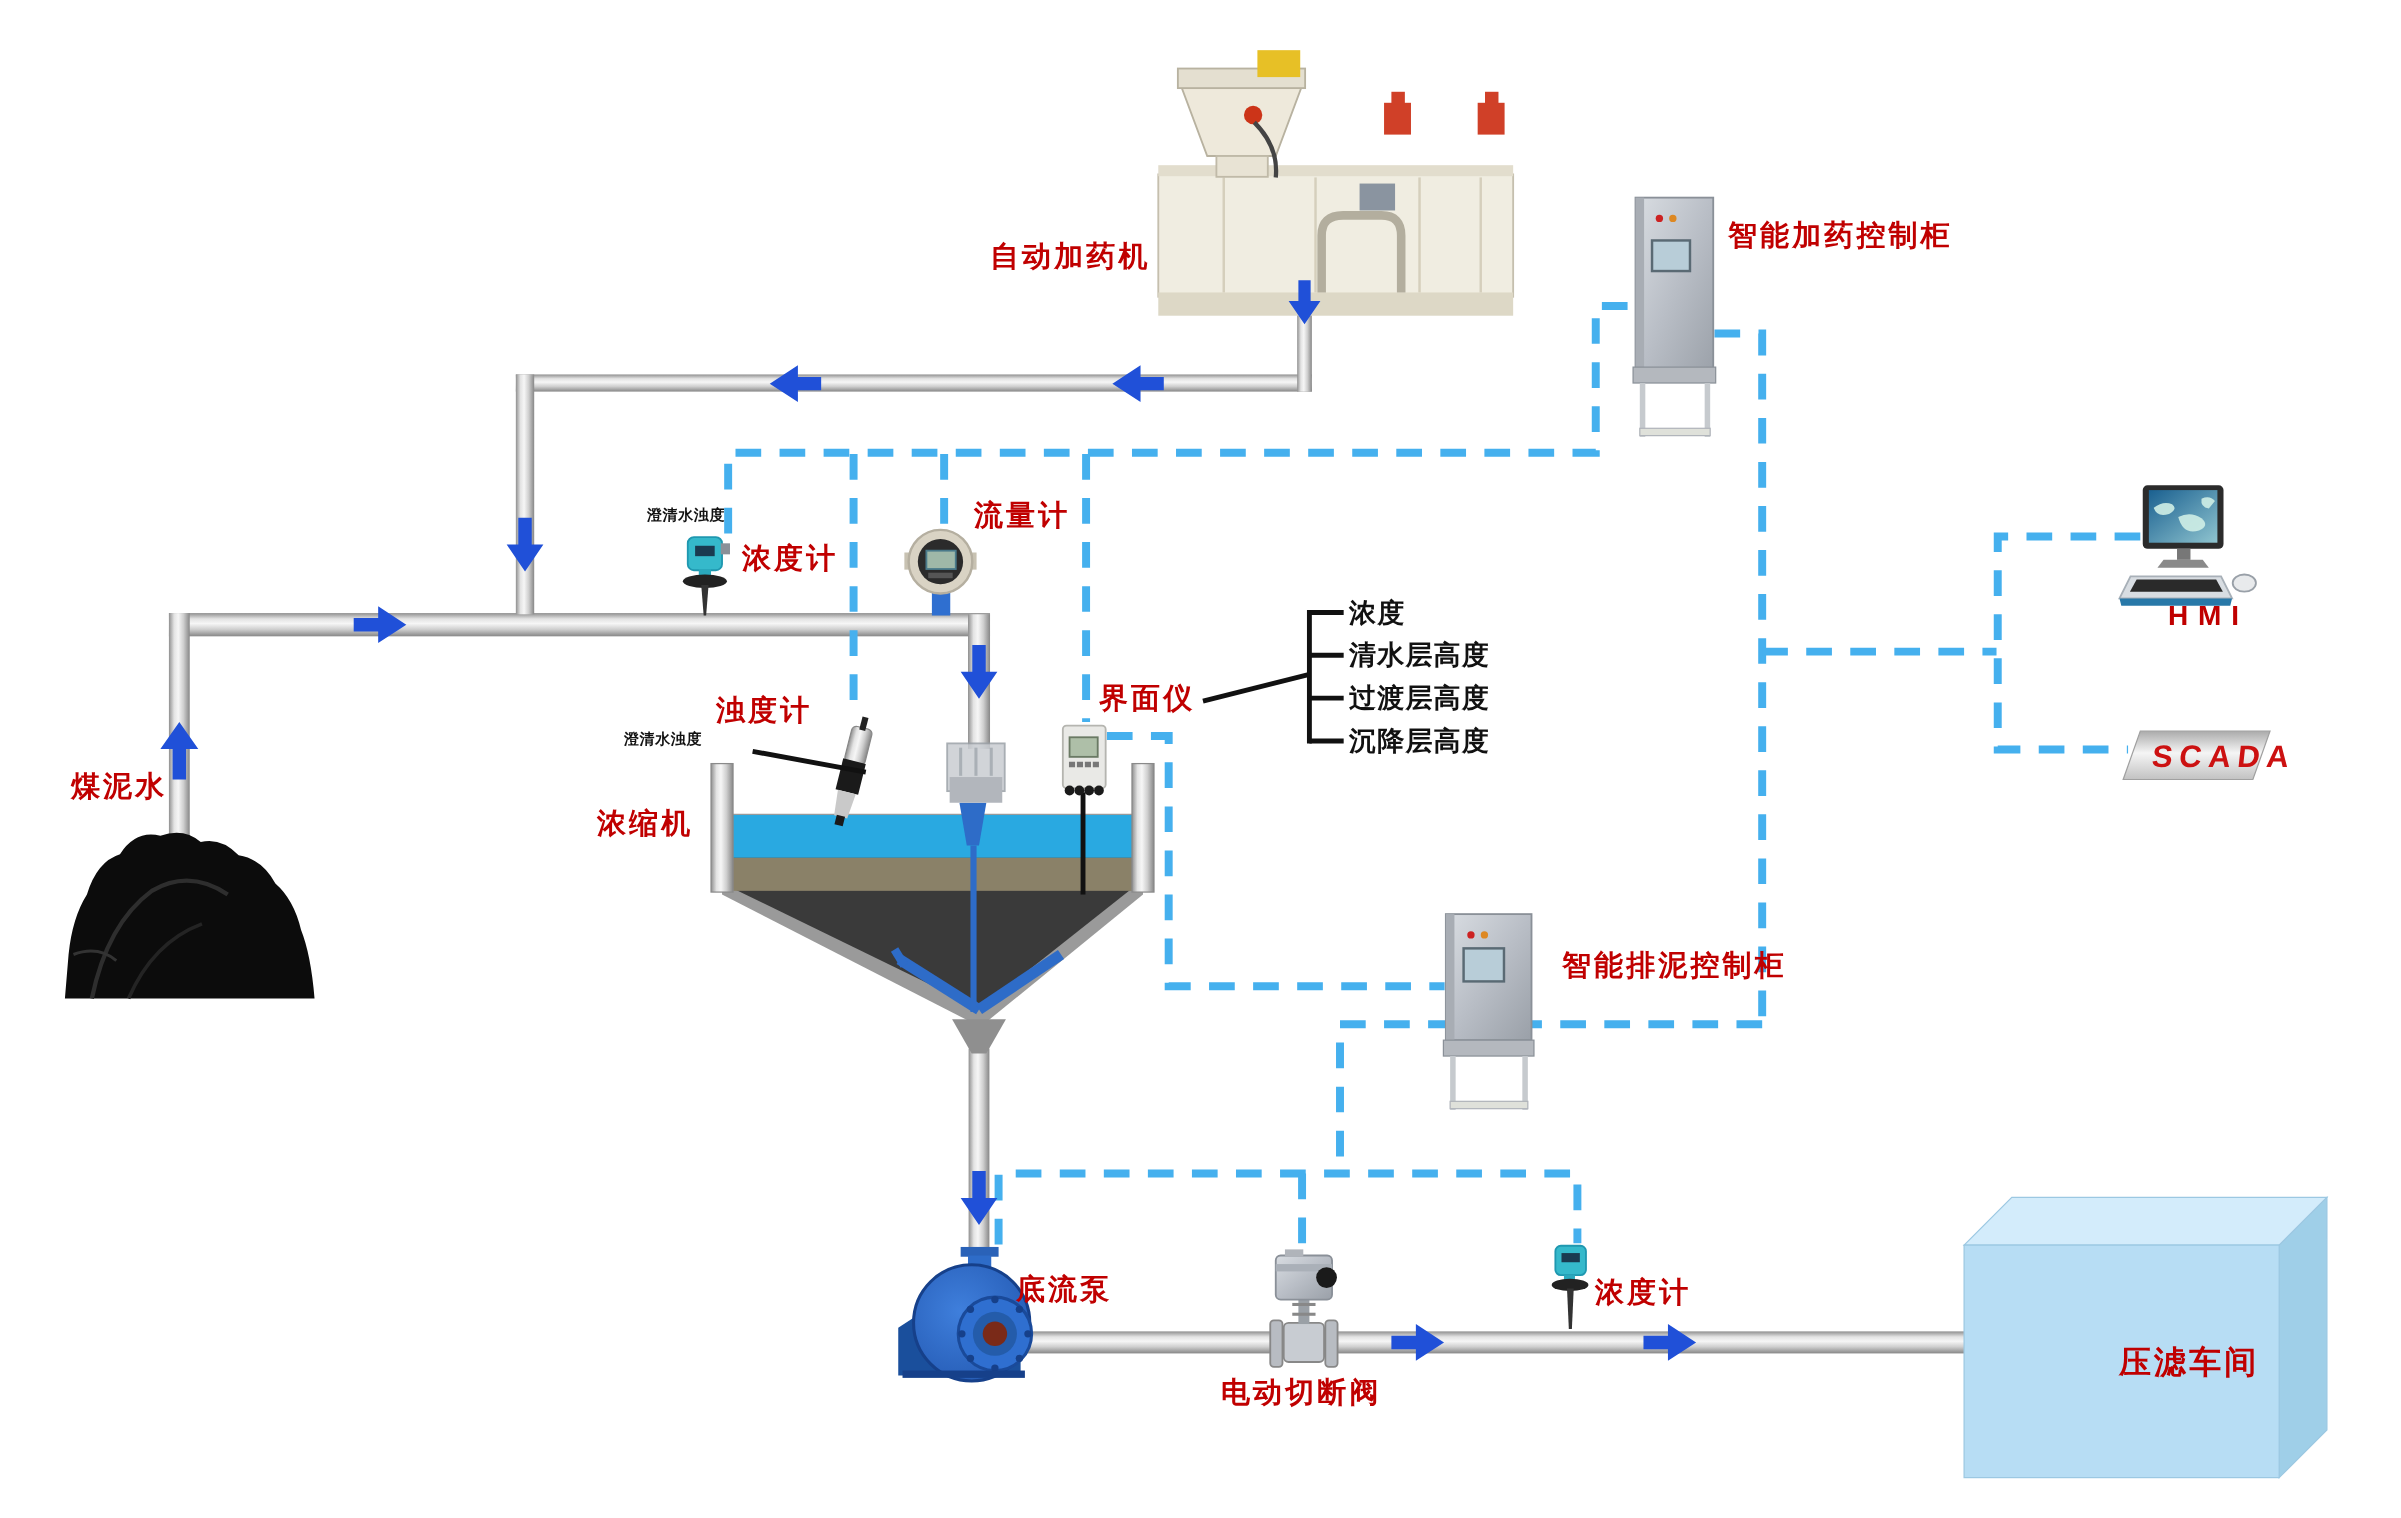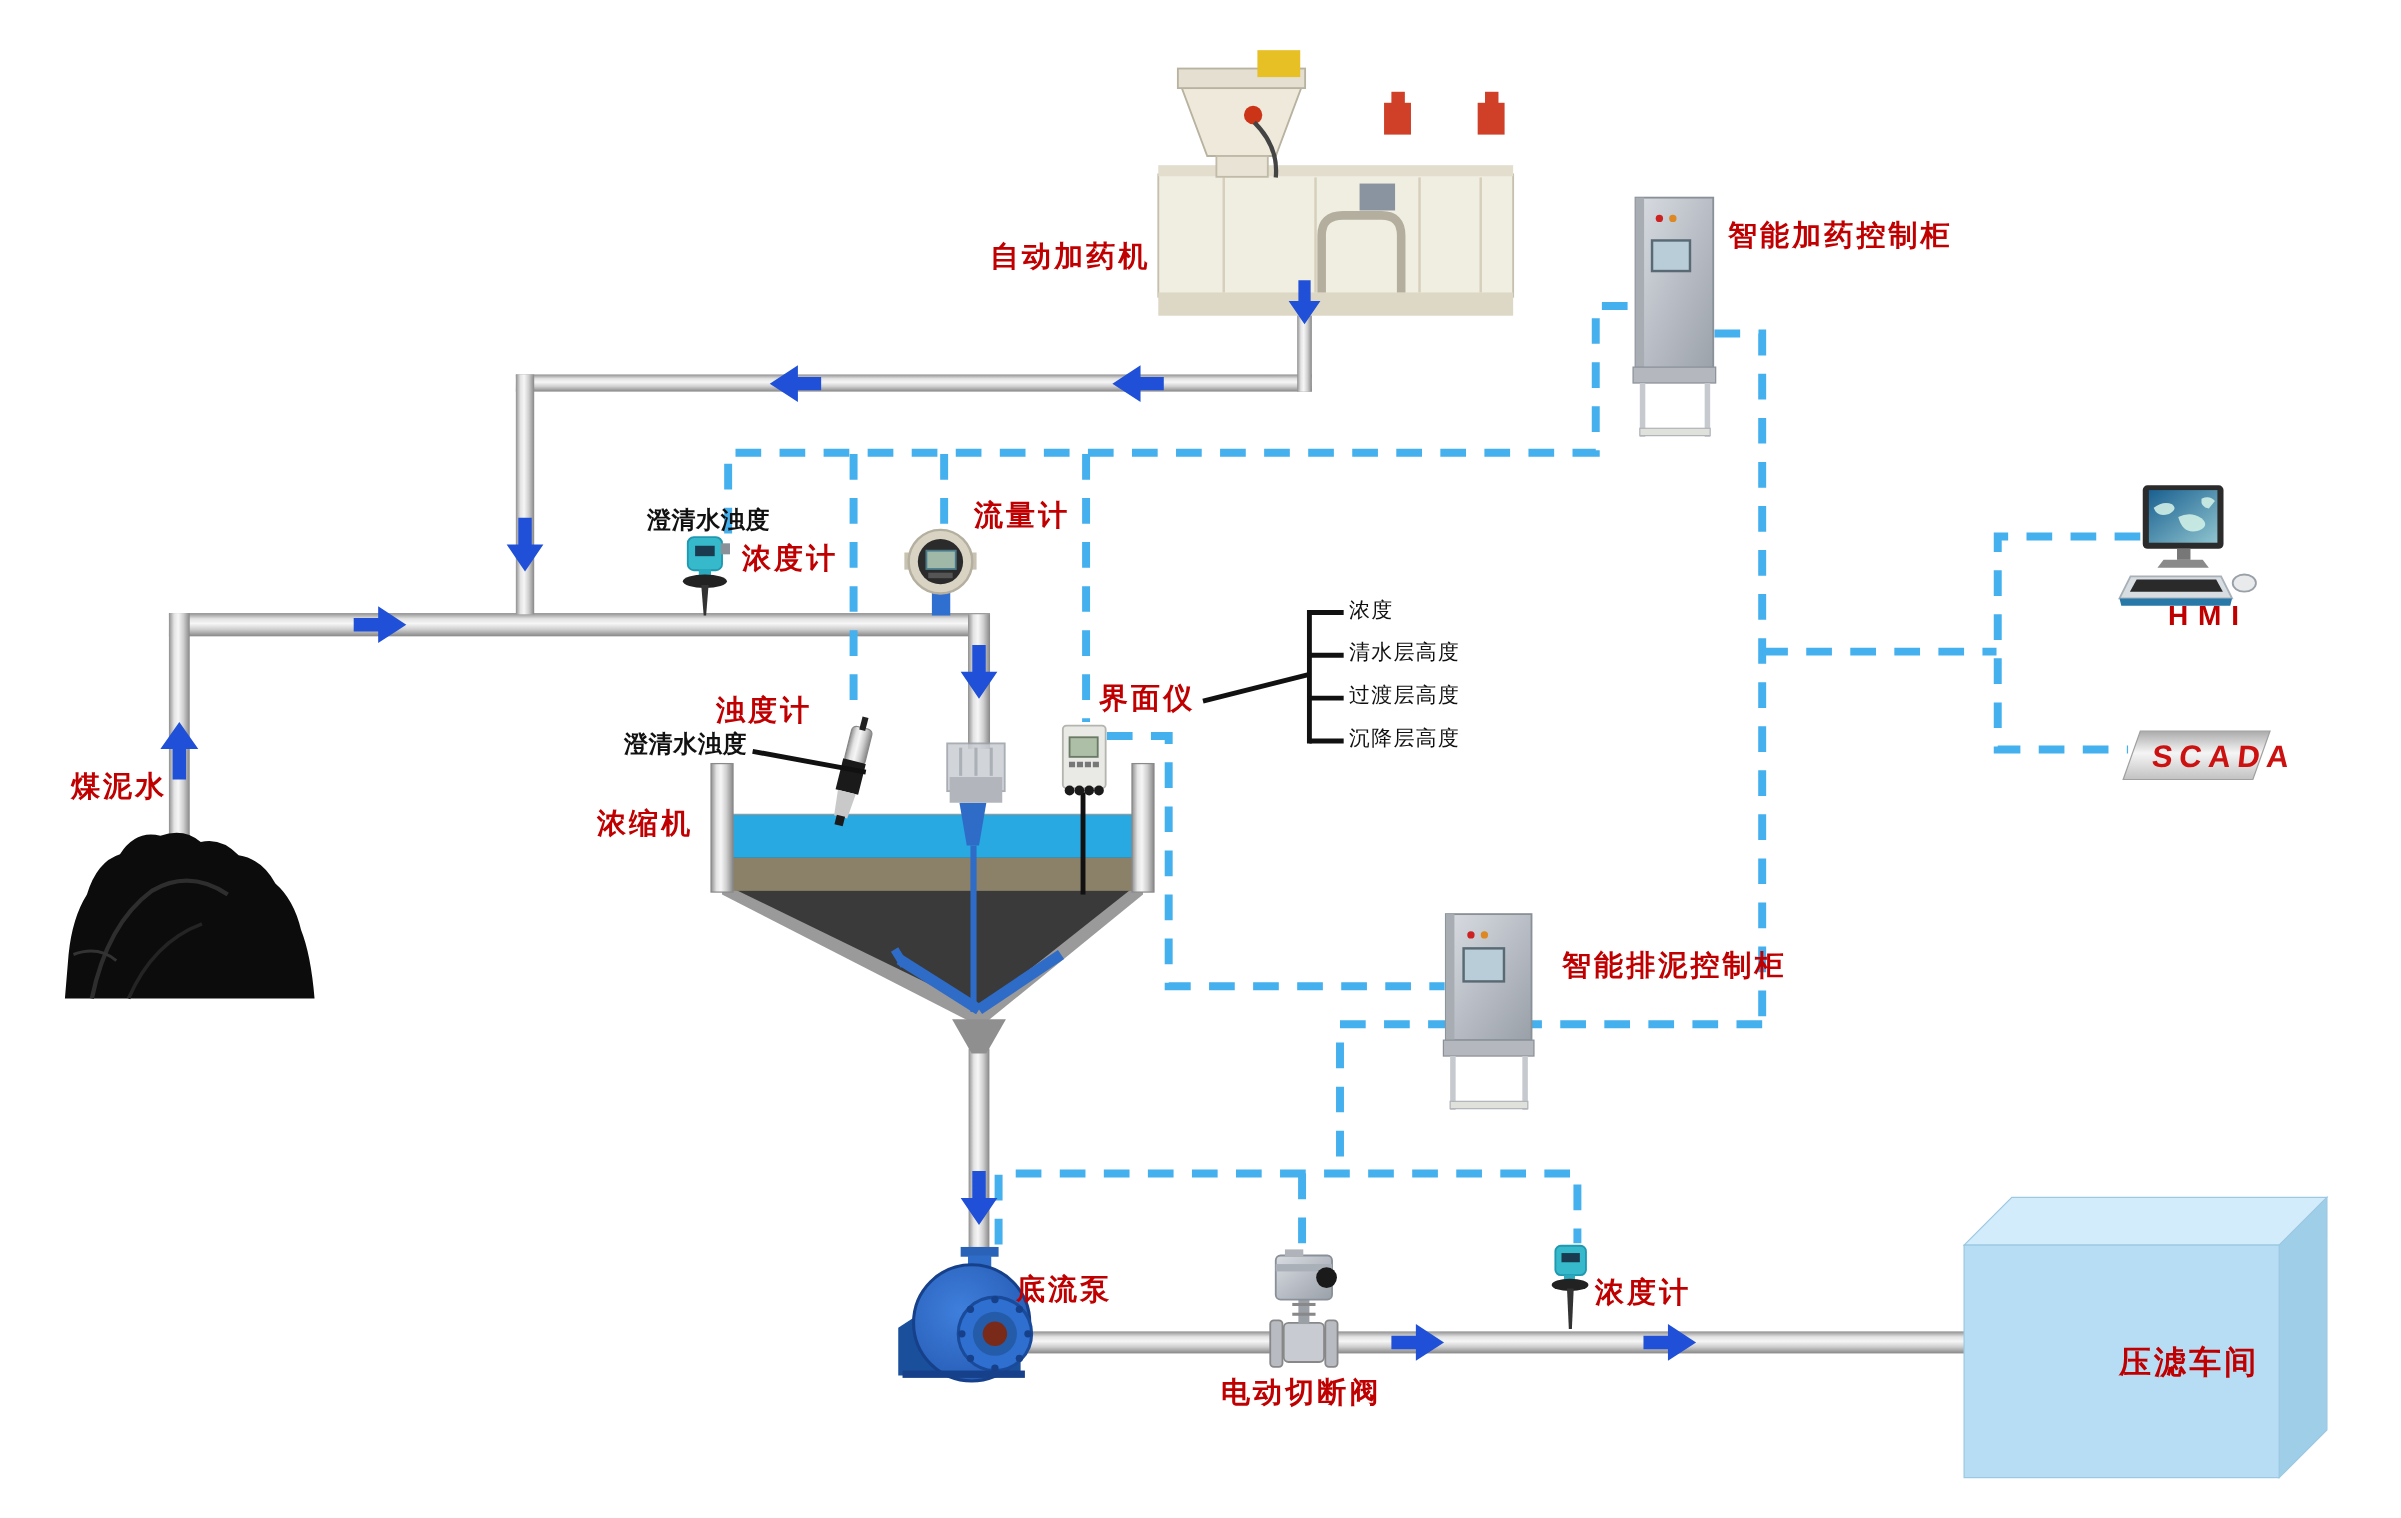--- a/index.html
+++ b/index.html
@@ -1,22 +1,22 @@
 <!DOCTYPE html>
 <html style="--label-red: #c00000; --label-black: #111111; --signal-blue: #45b0ee; --arrow-blue: #2050d8;font-size:9.8px"><head>
 <meta charset="utf-8">
 <style>
   html,body{margin:0;padding:0;background:#fff;}
   #canvas{position:relative;width:2401px;height:1518px;background:#fff;overflow:hidden;
     font-family:"Liberation Sans",sans-serif;}
   #canvas svg{position:absolute;left:0;top:0;}
   .lbl{position:absolute;font-weight:bold;white-space:nowrap;line-height:1.05;}
   .red{color:var(--label-red);font-size:29px;letter-spacing:3.1px;}
-  .blk{color:var(--label-black);font-size:24px;font-weight:bold;letter-spacing:0.6px;}
-  .bracket-lbl{color:var(--label-black);font-size:21px;font-weight:normal;letter-spacing:1.2px;}
+  .blk{color:var(--label-black);font-size:15px;font-weight:bold;letter-spacing:0.6px;}
+  .bracket-lbl{color:var(--label-black);font-size:27px;font-weight:bold;letter-spacing:1.2px;}
   .hmi{font-size:28px;letter-spacing:9.8px;color:var(--label-red);}
   .scada{font-size:31px;letter-spacing:6.7px;color:#cc1111;transform:skewX(-6deg);}
   .dash{fill:none;stroke:var(--signal-blue);stroke-width:13;stroke-dasharray:42 30;}
   .arrow{fill:var(--arrow-blue);}
   .callout{fill:none;stroke:#111;stroke-width:8;}
 </style>
 </head>
 <body>
 
 <div id="canvas">

